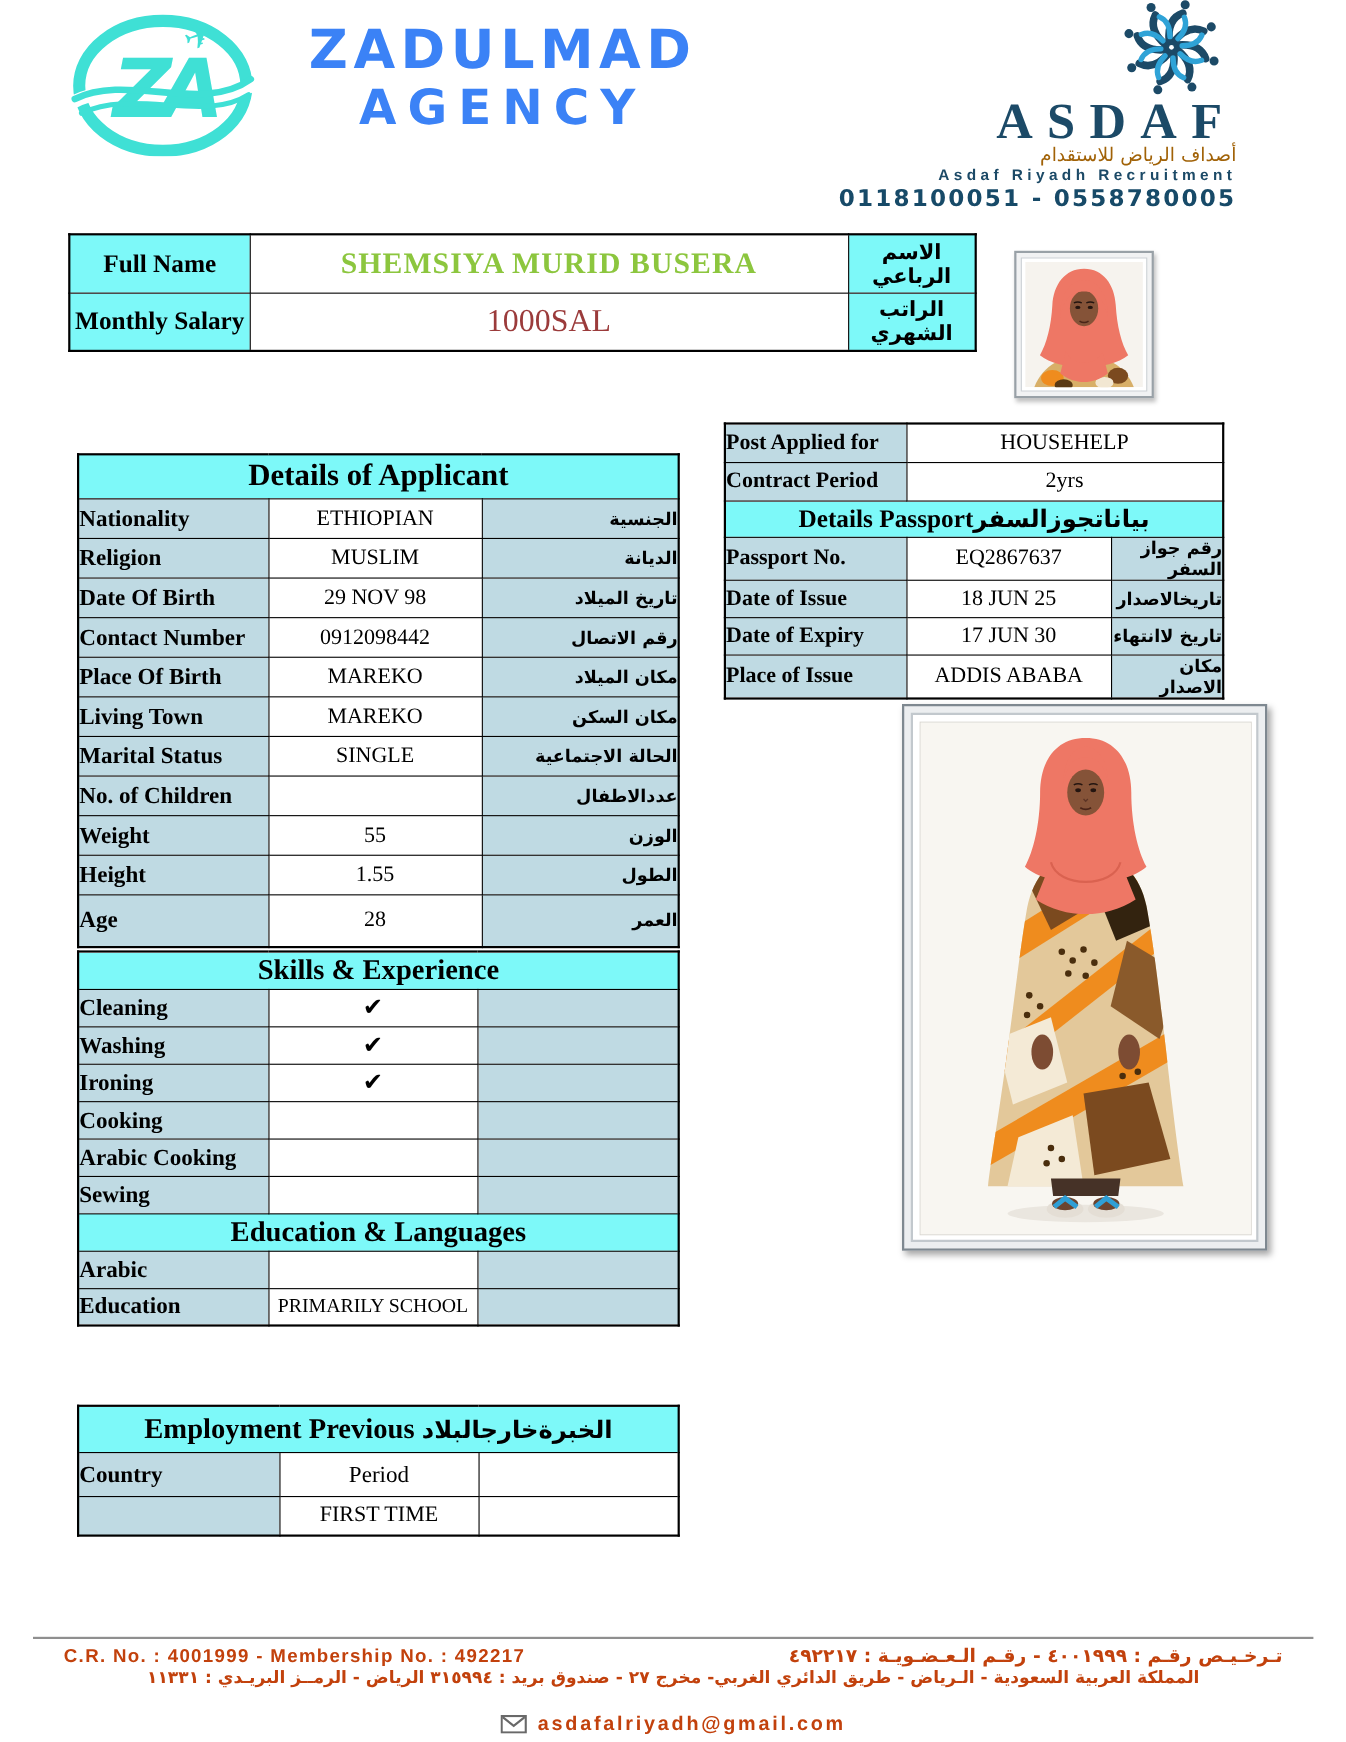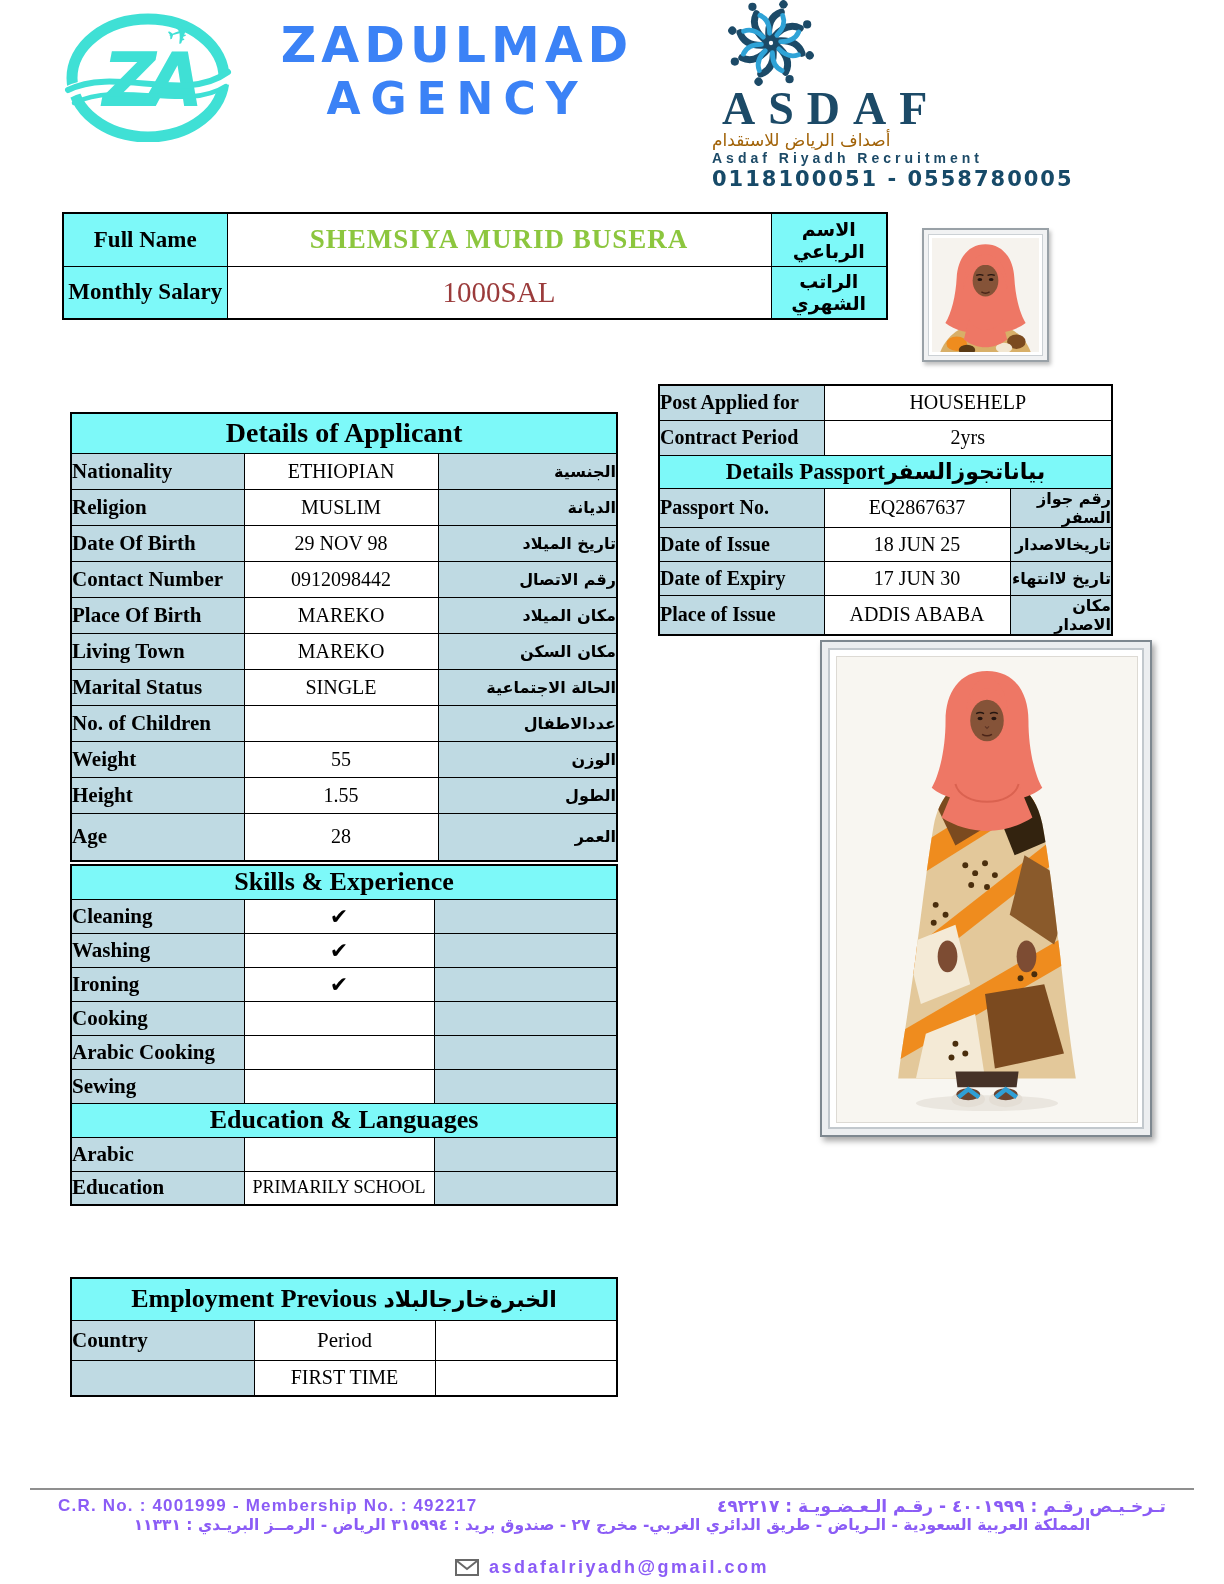--- a/index.html
+++ b/index.html
@@ -5,21 +5,21 @@
   html,body{margin:0;padding:0;background:#ffffff;}
   .page{position:relative;width:1224px;height:1584px;background:#fff;overflow:hidden;
         font-family:"Liberation Serif","DejaVu Serif",serif;color:#000;}
 
   
   .za-logo{position:absolute;left:64px;top:6px;width:168px;height:136px;}
   .agency-name{position:absolute;left:252px;top:18px;width:410px;text-align:center;
                font-family:"DejaVu Sans","Liberation Sans",sans-serif;font-weight:bold;color:#3b82f6;}
   .agency-name .l1{font-size:49px;letter-spacing:5px;line-height:56px;}
   .agency-name .l2{font-size:44px;letter-spacing:10px;line-height:50px;}
-  .asdaf{position:absolute;left:712px;top:0;width:412px;text-align:left;}
+  .asdaf{position:absolute;left:712px;top:0;width:412px;text-align:right;}
   .asdaf .wordmark{font-family:"Liberation Serif",serif;font-weight:bold;color:#1C4A67;
                    font-size:46px;letter-spacing:13px;line-height:42px;margin-top:-2px;padding-left:10px;}
   .asdaf .ar-name{font-family:"DejaVu Sans",sans-serif;font-weight:normal;color:#a16207;
                   font-size:17px;line-height:20px;direction:rtl;}
   .asdaf .en-name{font-family:"Liberation Sans",sans-serif;font-weight:bold;color:#1C4A67;
                   font-size:14px;letter-spacing:4px;line-height:17px;}
   .asdaf .phones{font-family:"DejaVu Sans","Liberation Sans",sans-serif;font-weight:bold;color:#174A68;
                  font-size:21px;letter-spacing:2px;line-height:25px;}
 
   
@@ -49,21 +49,21 @@
                background:#fff;border:2px solid #99a1a7;padding:8px;
                box-shadow:2px 3px 4px rgba(0,0,0,.25), inset 0 0 0 4px #f1f2f3, inset 0 0 0 5px #ccd1d5;}
   .photo-small svg{width:100%;height:100%;display:block;}
   .photo-large{position:absolute;left:820px;top:640px;width:332px;height:497px;box-sizing:border-box;
                background:#fff;border:2px solid #7e8890;padding:14px;
                box-shadow:3px 4px 6px rgba(0,0,0,.35), inset 0 0 0 6px #eceef0, inset 0 0 0 8px #c2c8cd;}
   .photo-large svg{width:100%;height:100%;display:block;border:1px solid #dddad4;}
 
   
   .footer-rule{position:absolute;left:30px;top:1488px;width:1164px;border-top:2px solid #8f8f8f;}
-  .fline{position:absolute;left:58px;width:1108px;color:#8b5cf6;
+  .fline{position:absolute;left:58px;width:1108px;color:#c2410c;
          font-family:"Liberation Sans","DejaVu Sans",sans-serif;font-weight:bold;}
   .f1{top:1496px;display:flex;justify-content:space-between;font-size:17px;letter-spacing:1.2px;}
   .f1 .ar-part{font-family:"DejaVu Sans",sans-serif;direction:rtl;letter-spacing:0;}
   .f2{top:1516px;text-align:center;direction:rtl;font-family:"DejaVu Sans",sans-serif;font-size:15.5px;}
   .f3{top:1537px;text-align:center;font-size:17px;letter-spacing:2.2px;}
   .f4{top:1557px;text-align:center;font-size:18px;letter-spacing:2.5px;}
   .f4 svg{vertical-align:-3px;margin-right:10px;}
 </style>
 </head>
 <body>

